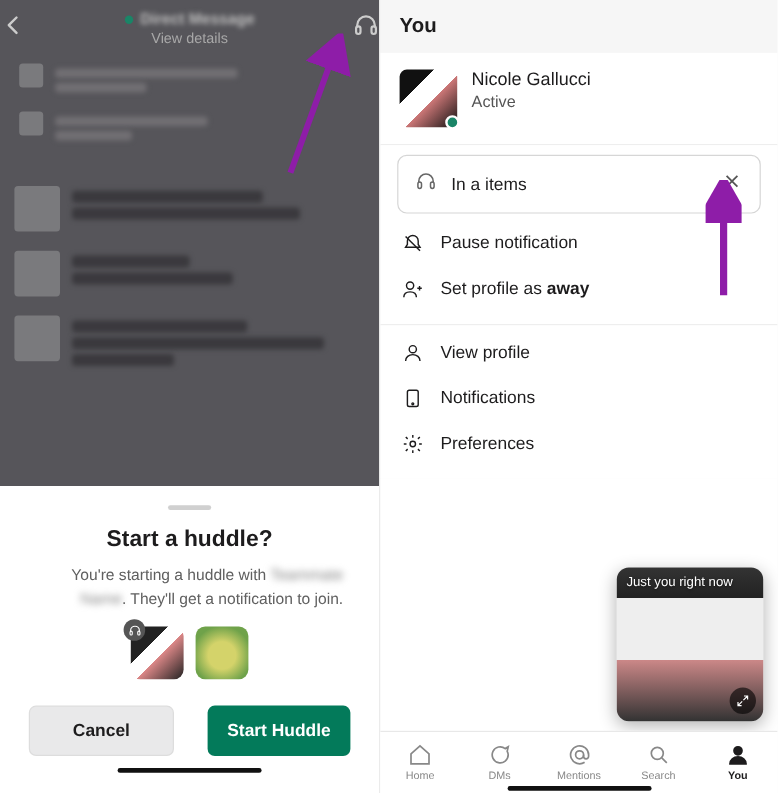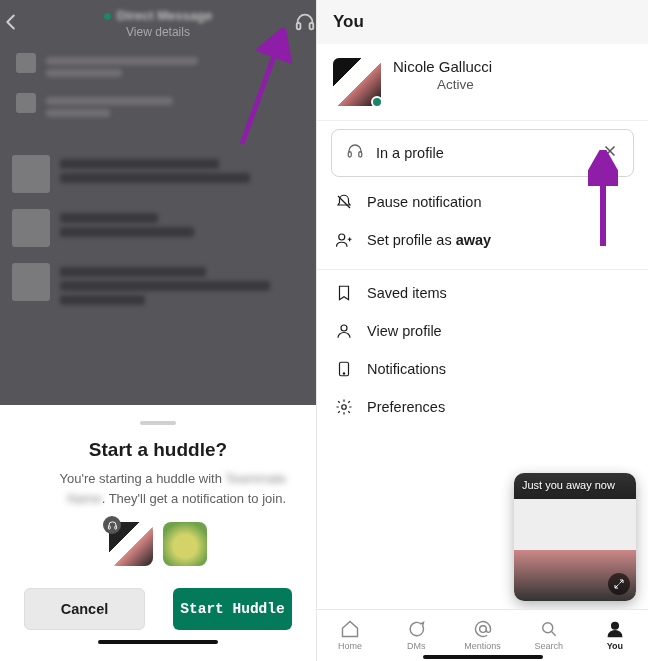--- a/index.html
+++ b/index.html
@@ -25,30 +25,30 @@
 .sheet-sub .blurname { filter:blur(3px); color:#888; }
 .av-row { display:flex; justify-content:center; gap:10px; margin-bottom:22px; position:relative;}
 .av { width:44px;height:44px;border-radius:8px; background:#ccc; background-size:cover; background-position:center;}
 .av.nic { background: linear-gradient(135deg,#222 0%,#222 35%,#fff 35%,#fff 55%,#d88 55%,#222 100%); position:relative;}
 .av.frog { background: radial-gradient(circle at 50% 55%, #d4d36a 35%, #6fa24a 75%);}
 .hp-badge { position:absolute; top:-6px; left:-6px; width:18px;height:18px;border-radius:50%;background:#555;display:flex;align-items:center;justify-content:center;}
 .hp-badge svg{width:11px;height:11px;stroke:#fff;fill:none;stroke-width:2;}
 .btn-row { display:flex; gap:28px; margin-bottom:10px;}
 .btn { flex:1; height:42px; border-radius:6px; border:none; font-size:14.5px; font-weight:600; cursor:pointer;}
 .btn.cancel { background:#e9e9ea; color:#1d1c1d; border:1px solid #ddd;}
-.btn.start { background:#037a5a; color:#fff;font-family:Liberation Mono, monospace;}
+.btn.start { background:#037a5a; color:#fff;}
 .home-ind { width:120px;height:4px;border-radius:3px;background:#111;margin:6px auto 0;}
 
 .right-pane { width:332px; height:661px; border-left:1px solid #e6e6e6; background:#fafafa; position:relative; display:flex; flex-direction:column;}
 .r-head { padding:12px 16px; font-size:17px; font-weight:700; color:#1d1c1d; background:#f6f6f6;}
 .r-profile { background:#fff; padding:14px 16px; display:flex; gap:12px; align-items:flex-start; border-bottom:1px solid #eee;}
 .r-profile .pav { width:48px;height:48px;border-radius:6px;background:linear-gradient(135deg,#111 0%,#111 30%,#fff 30%,#fff 55%,#c77 55%,#111 100%);position:relative;}
 .presence { position:absolute;right:-2px;bottom:-2px;width:12px;height:12px;border-radius:50%;background:#1a8567;border:2px solid #fff;}
 .pname { font-size:15px; font-weight:400; color:#1d1c1d;}
-.pstatus { font-size:13.5px; color:#555; margin-top:2px;margin-left:44px;}
+.pstatus { font-size:13.5px; color:#555; margin-top:2px;}
 .r-section { background:#fff; padding:8px 14px 10px;}
 .r-section.menu2 { border-top:1px solid #eee; padding-top:4px;}
 .status-chip { border:1px solid #d6d6d6; border-radius:8px; padding:12px 14px; display:flex; align-items:center; gap:12px; margin-bottom:6px;}
 .status-chip .lbl { flex:1; font-size:14.5px; color:#1d1c1d;}
 .status-chip svg { width:18px;height:18px; }
 .menu-item { display:flex; align-items:center; gap:14px; padding:10px 4px; font-size:14.5px; color:#1d1c1d; cursor:pointer;}
 .menu-item svg { width:18px; height:18px; stroke:#1d1c1d; fill:none; stroke-width:1.6;}
 .menu-item b { font-weight:700;}
 .flexfill { flex:1; background:#fff;}
 .pip { position:absolute; right:12px; bottom:60px; width:122px; height:128px; border-radius:10px; background:linear-gradient(180deg,#333 0%,#222 20%,#eee 20%,#eee 60%,#c88 60%,#333 100%); overflow:hidden; box-shadow:0 4px 14px rgba(0,0,0,.3);}
@@ -181,21 +181,21 @@
     </div>
   </div>
 
   <div class="r-section">
     <div class="status-chip">
       <span><svg viewBox="0 0 24 24" fill="none" stroke="#666" stroke-width="1.7">
             <path d="M4 14v-2a8 8 0 0 1 16 0v2"></path>
             <rect x="3" y="13" width="4" height="7" rx="2"></rect>
             <rect x="17" y="13" width="4" height="7" rx="2"></rect>
           </svg></span>
-      <span class="lbl">In a profile</span>
+      <span class="lbl">In a items</span>
       <span><svg viewBox="0 0 24 24" fill="none" stroke="#555" stroke-width="2">
             <path d="M6 6l12 12M18 6L6 18"></path>
           </svg></span>
     </div>
     <div class="menu-item">
       <svg viewBox="0 0 24 24">
           <path d="M12 3a6 6 0 0 0-6 6v4l-2 3h16l-2-3V9a6 6 0 0 0-6-6z"></path>
           <path d="M4 4l16 16"></path>
         </svg>
       <span>Pause notification</span>
@@ -204,26 +204,20 @@
       <svg viewBox="0 0 24 24">
           <circle cx="9" cy="8" r="4"></circle>
           <path d="M2 21c0-4 3-6 7-6s7 2 7 6"></path>
           <path d="M17 11l5 0M19.5 8.5l0 5"></path>
         </svg>
       <span><span>Set profile as </span><b>away</b></span>
     </div>
   </div>
 
   <div class="r-section menu2">
-    <div class="menu-item">
-      <svg viewBox="0 0 24 24">
-          <path d="M6 3h12v18l-6-4-6 4z"></path>
-        </svg>
-      <span>Saved items</span>
-    </div>
     <div class="menu-item">
       <svg viewBox="0 0 24 24">
           <circle cx="12" cy="8" r="4"></circle>
           <path d="M4 21c0-4 3.5-7 8-7s8 3 8 7"></path>
         </svg>
       <span>View profile</span>
     </div>
     <div class="menu-item">
       <svg viewBox="0 0 24 24">
           <rect x="6" y="3" width="12" height="18" rx="2"></rect>
@@ -245,21 +239,21 @@
   <svg class="arrow2" viewBox="0 0 30 100">
     <defs>
         <marker id="ah2" markerWidth="8" markerHeight="8" refX="5" refY="4" orient="auto">
           <path d="M0,0 L7,4 L0,8 z" fill="#8e1da8"></path>
         </marker>
       </defs>
     <line x1="15" y1="96" x2="15" y2="6" stroke="#8e1da8" stroke-width="6" marker-end="url(#ah2)"></line>
   </svg>
 
   <div class="pip">
-    <div class="pip-label">Just you away now</div>
+    <div class="pip-label">Just you right now</div>
     <div class="pip-expand">
         <svg viewBox="0 0 24 24">
           <path d="M4 14v6h6M20 10V4h-6M4 20l7-7M20 4l-7 7"></path>
         </svg>
       </div>
   </div>
 
   <div class="tabbar">
     <div class="tab">
         <svg viewBox="0 0 24 24">

